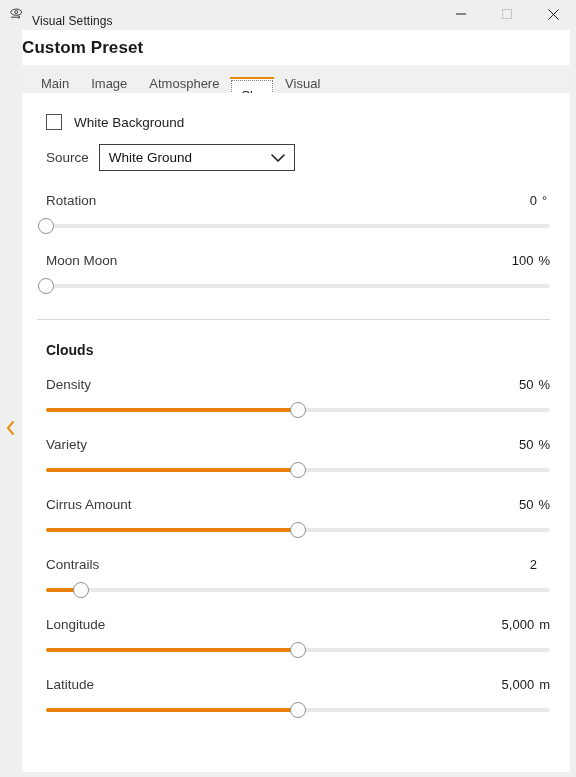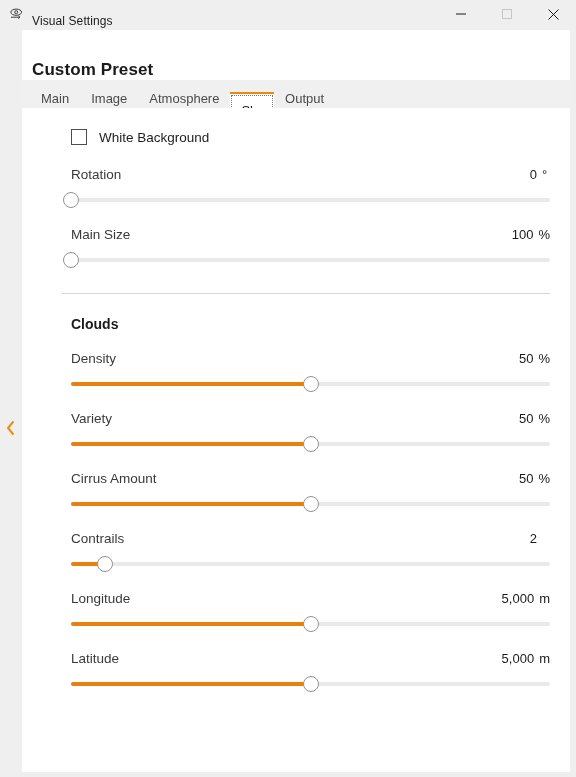--- a/index.html
+++ b/index.html
@@ -85,24 +85,23 @@
     width: 548px;
     height: 742px;
     background: #ffffff;
     display: flex;
     flex-direction: column;
     overflow: hidden;
   }
 
   
   .preset-header {
-    height: 50px;
-    display: flex;
-    align-items: flex-end;
-    padding-left: 10px;
+    height: 35px;
+    display: flex;
+    align-items: center;
     background: #ffffff;
     flex: 0 0 auto;
   }
   .preset-title {
     font-size: 17px;
     font-weight: bold;
     color: #1a1a1a;
     letter-spacing: 0.1px;
   }
 
@@ -140,21 +139,20 @@
     pointer-events: none;
   }
 
   
   .content {
     flex: 1 1 auto;
     background: #ffffff;
     padding: 0 18px 0 14px;
     overflow: hidden;
     position: relative;
-    margin-left: 25px;
   }
 
   .checkbox-row {
     display: flex;
     align-items: center;
     gap: 12px;
     padding-top: 21px;
     padding-left: 10px;
   }
   .checkbox {
@@ -338,32 +336,43 @@
       <div class="tab">
         <span>Image</span>
       </div>
       <div class="tab">
         <span>Atmosphere</span>
       </div>
       <div class="tab selected">
         <span>Sky</span>
       </div>
       <div class="tab">
-        <span>Output</span>
+        <span>Visual</span>
       </div>
     </div>
 
     <div class="content">
 
       <div class="checkbox-row">
         <div class="checkbox"></div>
         <span class="checkbox-label">White Background</span>
       </div>
 
 
+      <div class="source-row">
+        <span class="source-label">Source</span>
+        <div class="select">
+          <span class="select-value">White Ground</span>
+          <span>
+            <svg width="16" height="10" viewBox="0 0 16 10" xmlns="http://www.w3.org/2000/svg">
+              <path d="M2 2 L8 8 L14 2" fill="none" stroke="#1a1a1a" stroke-width="1.6" stroke-linecap="round" stroke-linejoin="round"></path>
+            </svg>
+          </span>
+        </div>
+      </div>
 
       <div class="gap-lg"></div>
 
       <div class="slider-block">
         <div class="slider-head">
           <span class="slider-label">Rotation</span>
           <span class="slider-value">
             <span class="num">0</span>
             <span class="unit">°</span>
           </span>
@@ -372,21 +381,21 @@
           <div class="slider-track"></div>
           <div class="slider-fill" style="width: 0%;"></div>
           <div class="slider-thumb" style="left: 0%;"></div>
         </div>
       </div>
 
       <div class="gap-md"></div>
 
       <div class="slider-block">
         <div class="slider-head">
-          <span class="slider-label">Main Size</span>
+          <span class="slider-label">Moon Moon</span>
           <span class="slider-value">
             <span class="num">100</span>
             <span class="unit">%</span>
           </span>
         </div>
         <div class="slider-track-wrap">
           <div class="slider-track"></div>
           <div class="slider-fill" style="width: 0%;"></div>
           <div class="slider-thumb" style="left: 0%;"></div>
         </div>

